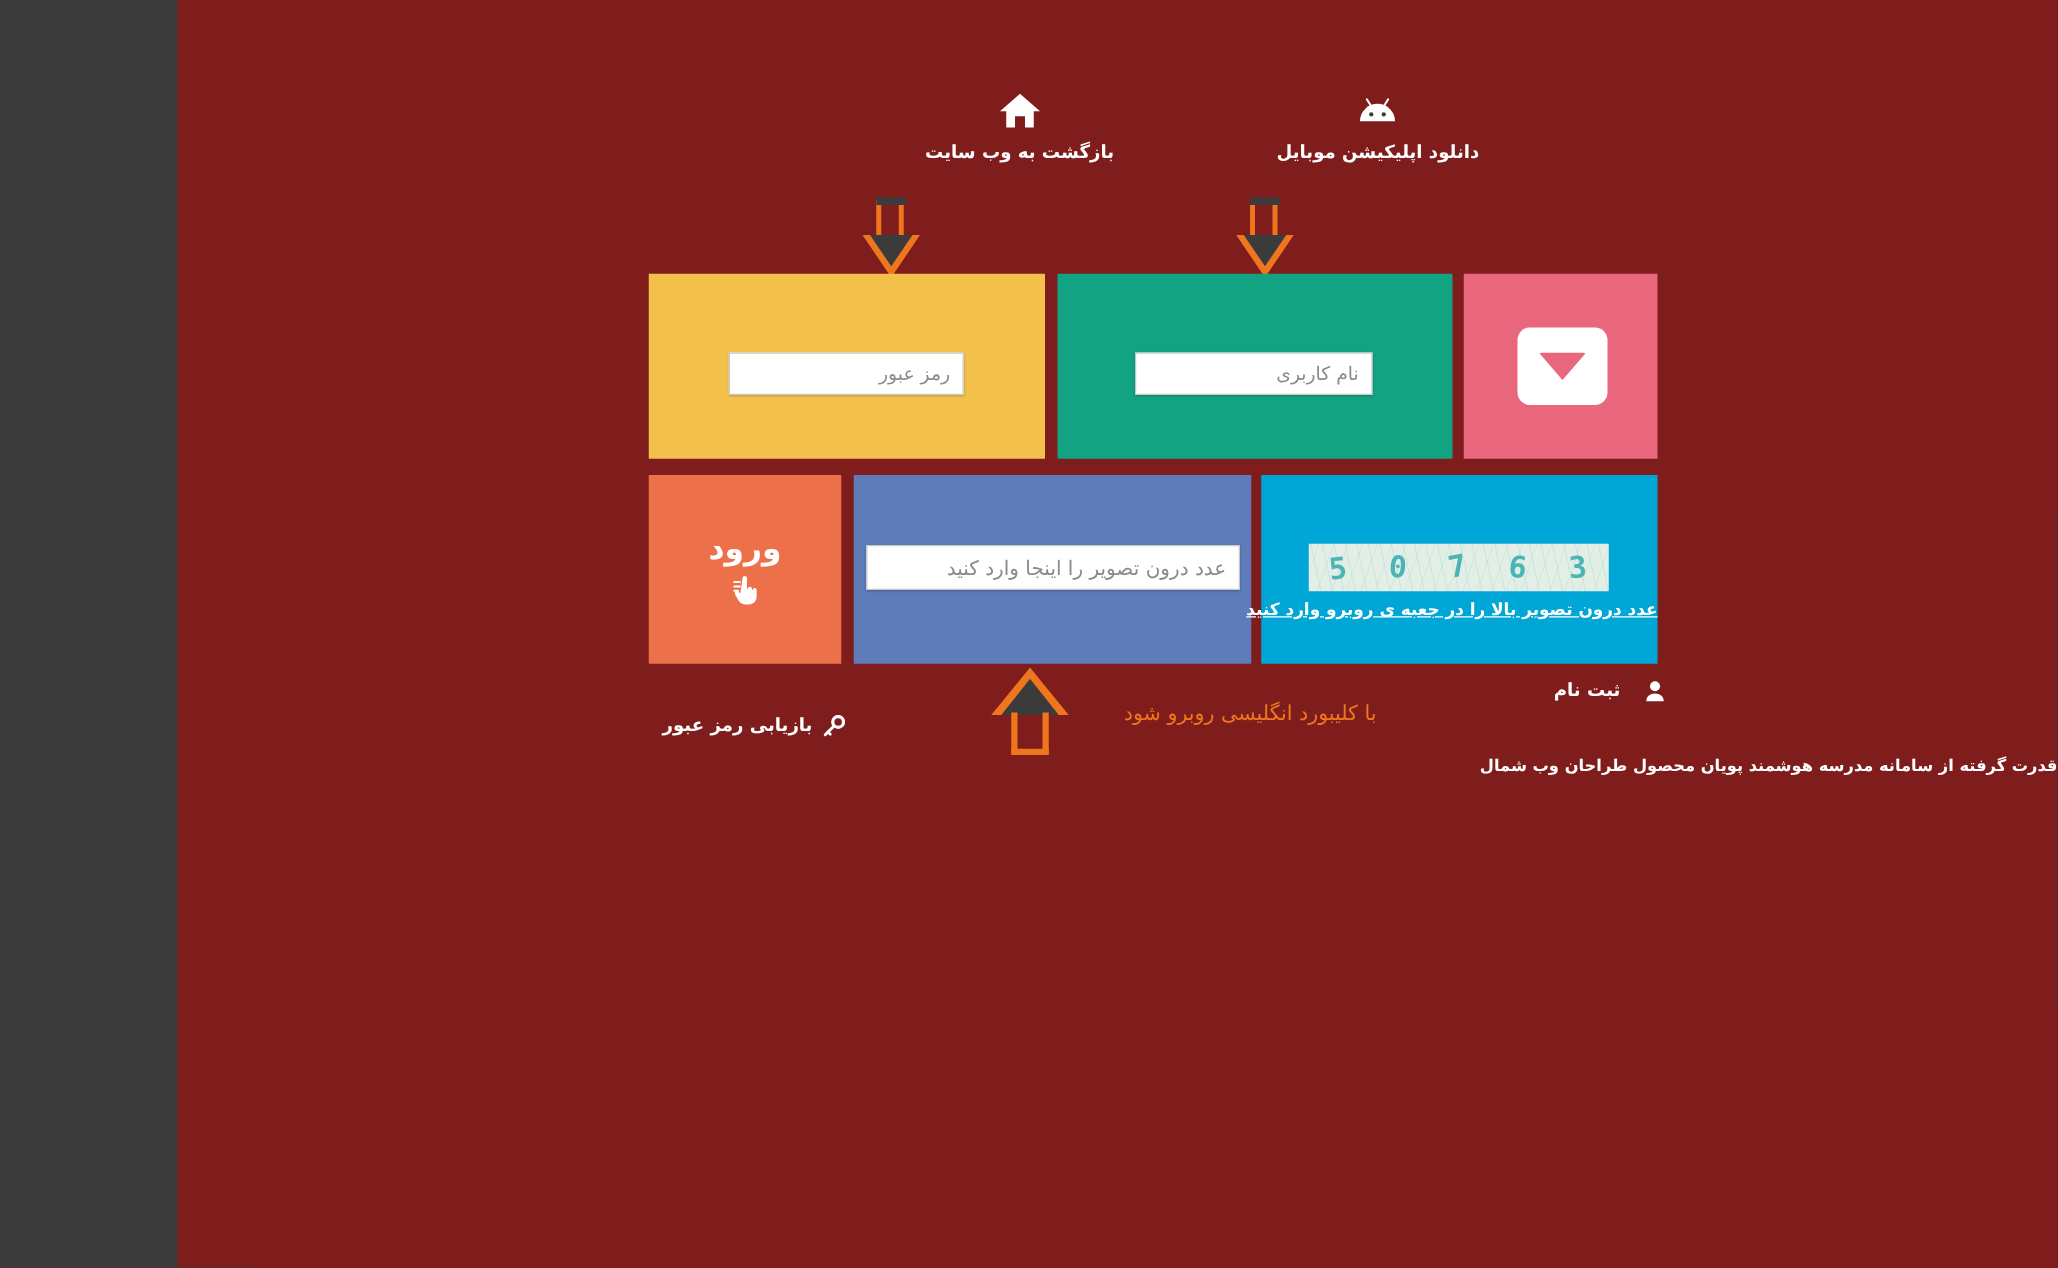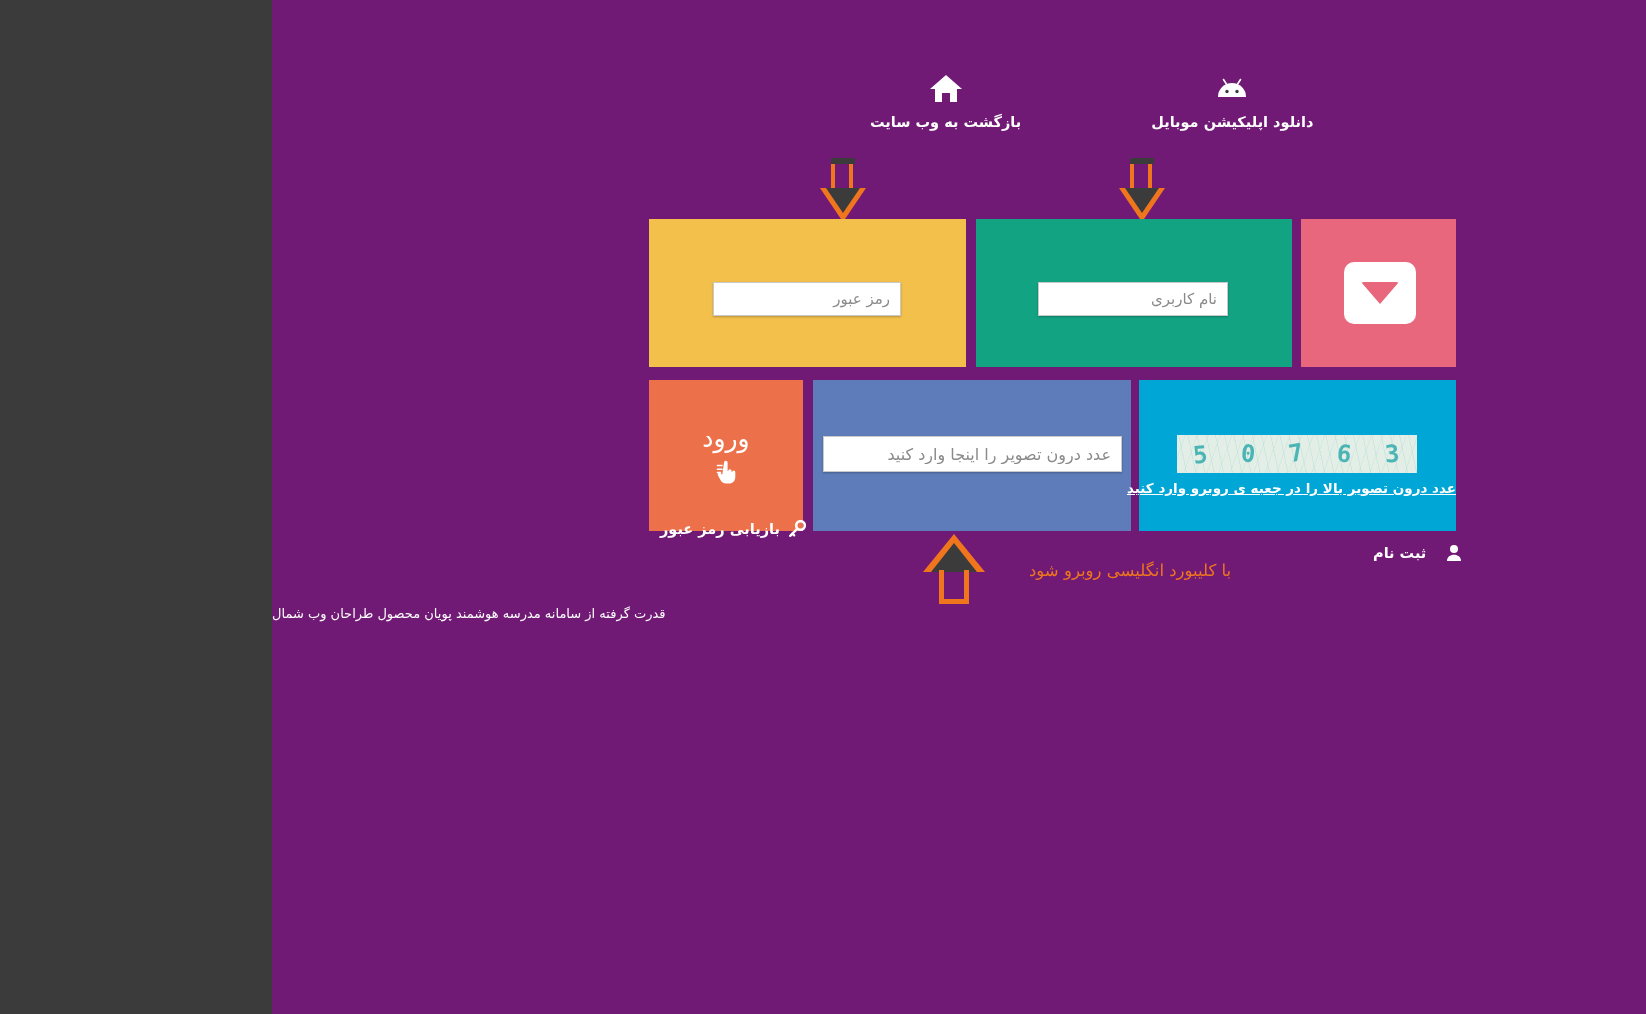--- a/index.html
+++ b/index.html
@@ -7,23 +7,23 @@
     padding: 0;
     background: #3b3b3b;
     width: 1646px;
     height: 1014px;
     overflow: hidden;
     font-family: "DejaVu Sans", "Liberation Sans", sans-serif;
   }
 
   .page {
     position: relative;
-    width: 1374px;
+    width: 1504px;
     height: 1014px;
-    background: #701a75;
+    background: #7f1d1d;
   }
 
   
   .toplinks {
     position: absolute;
     top: 70px;
     left: 598px;
     width: 420px;
     height: 80px;
     display: flex;
@@ -191,21 +191,21 @@
     display: flex;
     flex-direction: column;
     align-items: center;
     justify-content: center;
     gap: 6px;
     cursor: pointer;
   }
   .login-text {
     color: #ffffff;
     font-size: 25px;
-    font-weight: normal;
+    font-weight: bold;
     direction: rtl;
   }
   .login-icon {
     color: #ffffff;
     line-height: 1;
   }
 
   
   .captcha-img {
     position: absolute;
@@ -273,24 +273,24 @@
     font-size: 16.5px;
     direction: rtl;
     white-space: nowrap;
     font-family: "DejaVu Serif", "Liberation Serif", serif;
   }
 
   .footer-note {
     position: absolute;
     color: #ffffff;
     font-size: 13px;
-    font-weight: normal;
+    font-weight: bold;
     direction: rtl;
     white-space: nowrap;
-    text-align: left;
+    text-align: right;
   }
 </style>
 </head>
 <body>
 
 <div class="page">
 
   <div class="toplinks">
 
     <div class="toplink">
@@ -377,21 +377,21 @@
     </div>
     <div class="captcha-hint" style="left:0; right:0; top:100px;text-decoration:underline;">عدد درون تصویر بالا را در جعبه ی روبرو وارد کنید</div>
   </div>
 
   <div class="arrow-up" style="left:651px; top:534px;">
     <div class="u-head-outer"></div>
     <div class="u-head-inner"></div>
     <div class="u-shaft"></div>
   </div>
 
-  <div class="bottom-link" style="left:388px; top:520px;">
+  <div class="bottom-link" style="left:388px; top:572px;">
     <span class="label">بازیابی رمز عبور</span>
     <span class="glyph">
       <svg width="18" height="18" viewBox="0 0 18 18" aria-hidden="true">
         <circle cx="12.5" cy="5.5" r="4.3" fill="none" stroke="#ffffff" stroke-width="2.6"></circle>
         <path d="M9.4 8.6 L2.2 15.8" stroke="#ffffff" stroke-width="2.4" stroke-linecap="round"></path>
         <path d="M4.4 13.6 L6.2 15.4" stroke="#ffffff" stroke-width="2.2" stroke-linecap="round"></path>
       </svg>
     </span>
   </div>
 

